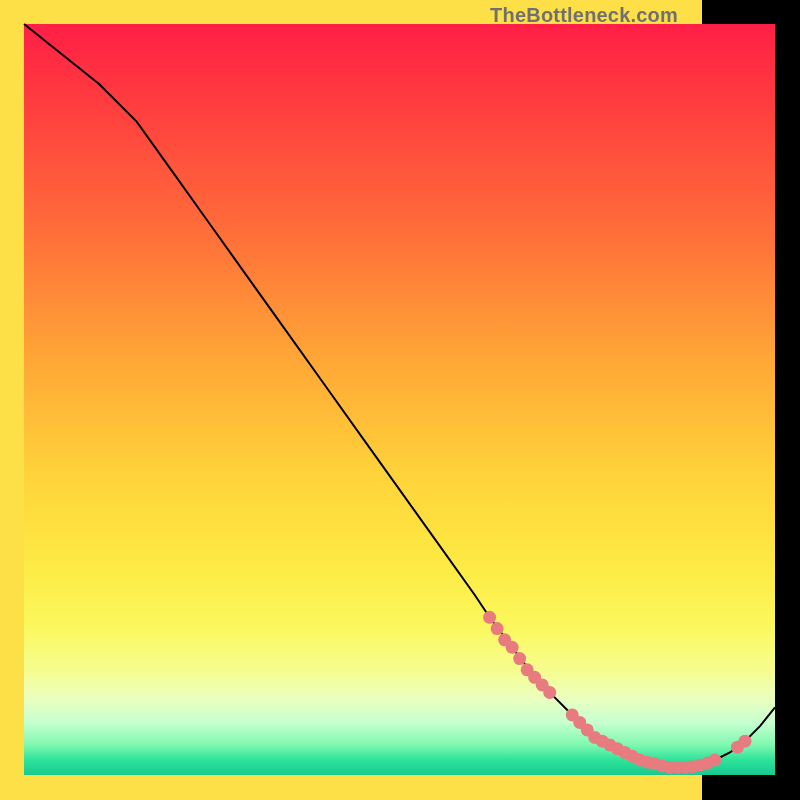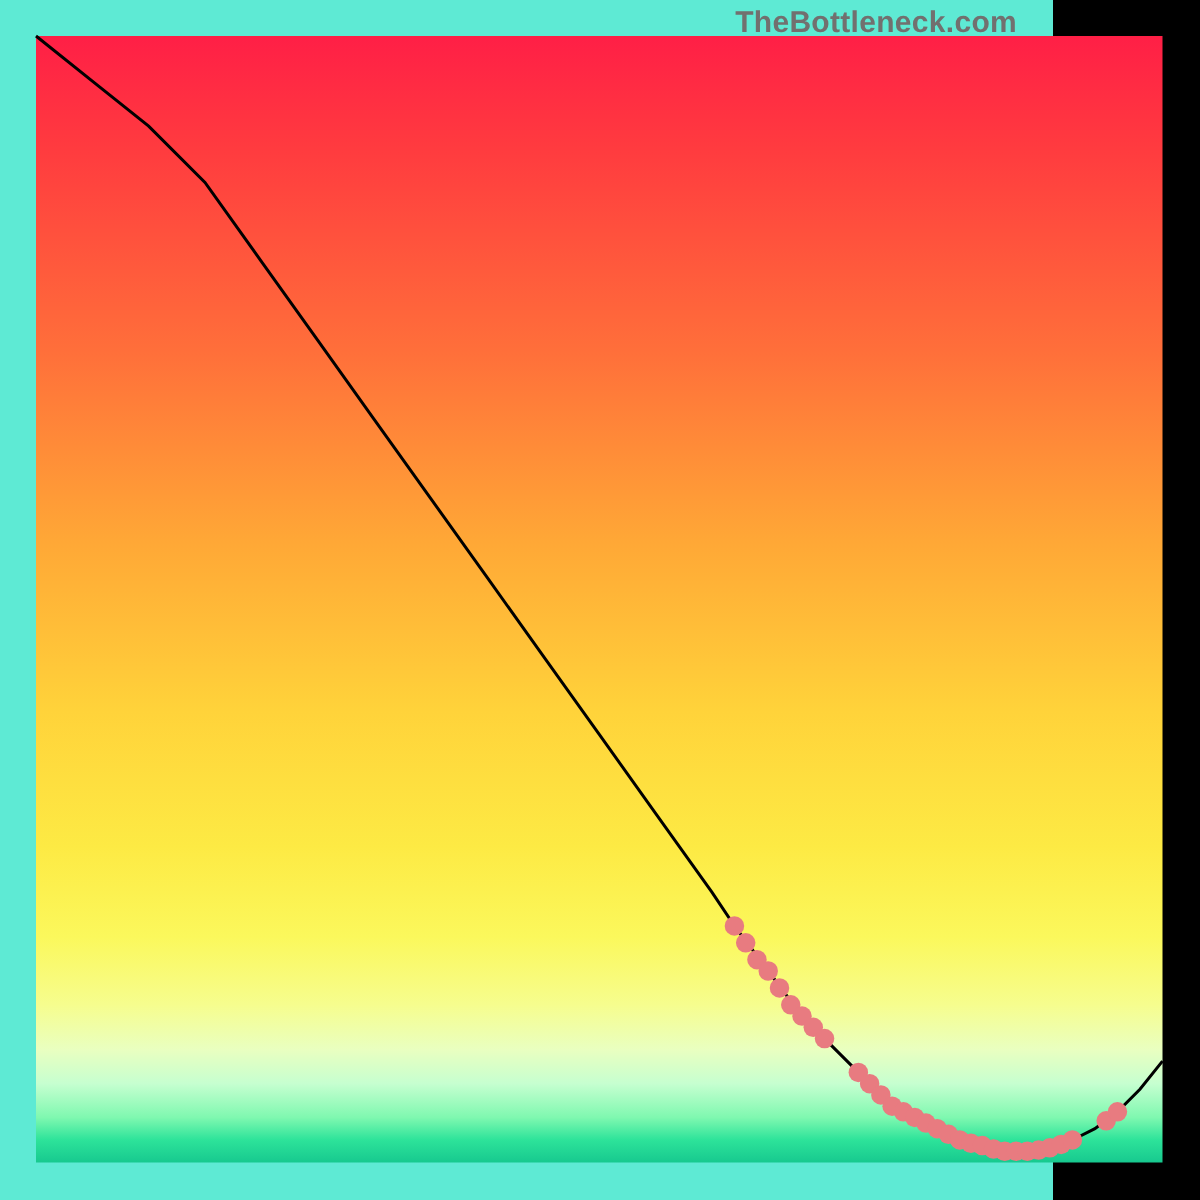--- a/index.html
+++ b/index.html
@@ -8,21 +8,21 @@
     width: 800px;
     height: 800px;
     background: #000000;
     font-family: Arial, Helvetica, sans-serif;
     overflow: hidden;
   }
   .frame {
     position: relative;
     width: 702px;
     height: 800px;
-    background: #5eead4;
+    background: #fde047;
   }
   .plot-area {
     position: absolute;
     left: 24px;
     top: 24px;
     width: 751px;
     height: 751px;
     
     background: linear-gradient(
       to bottom,

